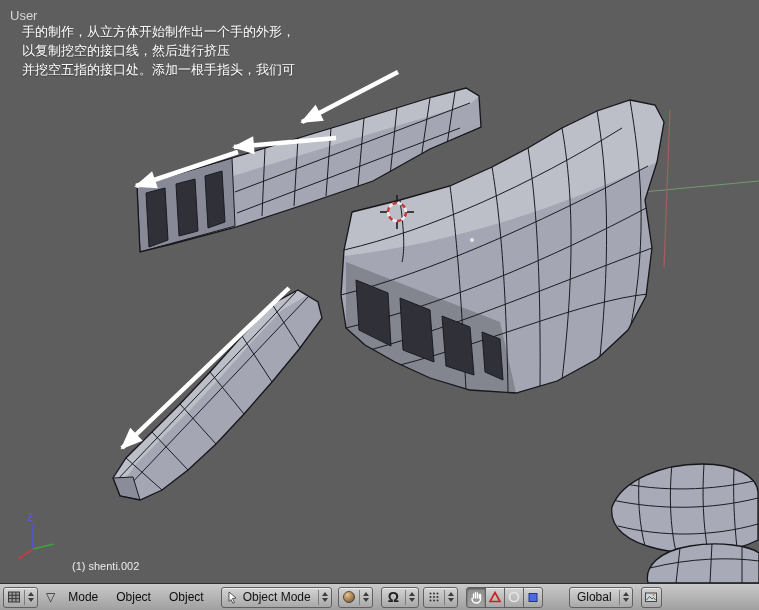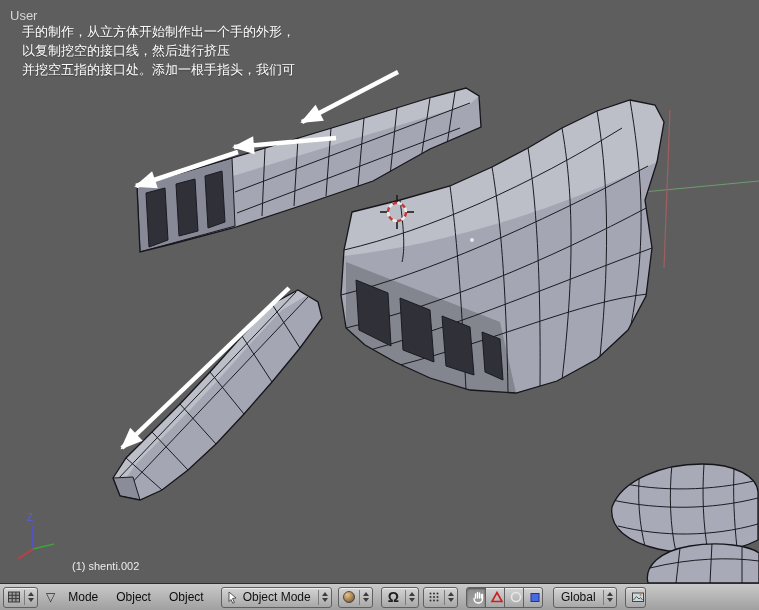--- a/index.html
+++ b/index.html
@@ -12,21 +12,21 @@
   .scene{position:absolute;left:0;top:0}
   .vp-label{position:absolute;left:10px;top:8px;color:#d6d6d6;font-size:13px}
   .annotation{position:absolute;left:22px;top:22px;color:#ffffff;font-size:13px;line-height:19px;
     text-shadow:0 1px 1px rgba(0,0,0,.35);white-space:nowrap}
   .obj-name{position:absolute;left:72px;top:560px;color:#ececec;font-size:11px}
 
   
   .header{position:absolute;left:0;bottom:0;width:759px;height:27px;
     background:linear-gradient(#c9c9c9,#a0a0a0);border-top:1px solid #2e2e2e;
     display:flex;align-items:center;font-size:12px;color:#111}
-  .hbtn{height:21px;display:flex;align-items:center;justify-content:flex-end;
+  .hbtn{height:21px;display:flex;align-items:center;justify-content:center;
     background:linear-gradient(#d4d4d4,#a8a8a8);border:1px solid #606060;border-radius:3px;
     box-shadow:inset 0 1px 0 rgba(255,255,255,.55);padding:0 3px;cursor:default}
   .hbtn.sq{width:21px;padding:0}
   .pressed{background:linear-gradient(#8d8d8d,#a3a3a3);box-shadow:inset 0 1px 2px rgba(0,0,0,.45)}
   .menu{padding:0 9px;color:#0c0c0c}
   .spin{display:flex;flex-direction:column;align-items:center;justify-content:center;
     margin-left:3px;padding-left:3px;border-left:1px solid #7c7c7c;height:15px}
   .spin i{width:0;height:0;display:block;border-left:3.5px solid transparent;border-right:3.5px solid transparent}
   .spin .up{border-bottom:4px solid #3d3d3d;margin-bottom:2px}
   .spin .dn{border-top:4px solid #3d3d3d}
@@ -303,21 +303,21 @@
           <circle cx="7" cy="7" r="4.5" fill="none" stroke="#e6e6e6" stroke-width="1.6"></circle>
         </svg>
       </div>
       <div class="hbtn sq">
         <svg class="icn" width="14" height="14" viewBox="0 0 14 14">
           <rect x="3" y="3.5" width="8" height="8" fill="#4a6adf" stroke="#233099"></rect>
         </svg>
       </div>
     </div>
 
-    <div class="hbtn" style="margin-left:10px">
+    <div class="hbtn" style="margin-left:26px">
       <span class="combo-label">Global</span>
       <span class="spin">
           <i class="up"></i>
           <i class="dn"></i>
         </span>
     </div>
 
     <div class="hbtn sq" style="margin-left:8px">
       <svg class="icn" width="14" height="14" viewBox="0 0 14 14">
         <rect x="1.5" y="3" width="11" height="8.5" fill="#cfd6df" stroke="#444444"></rect>

